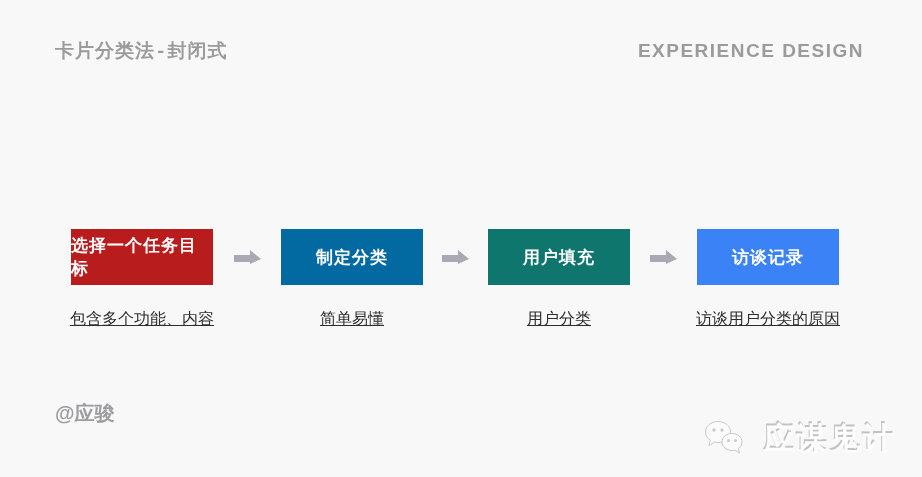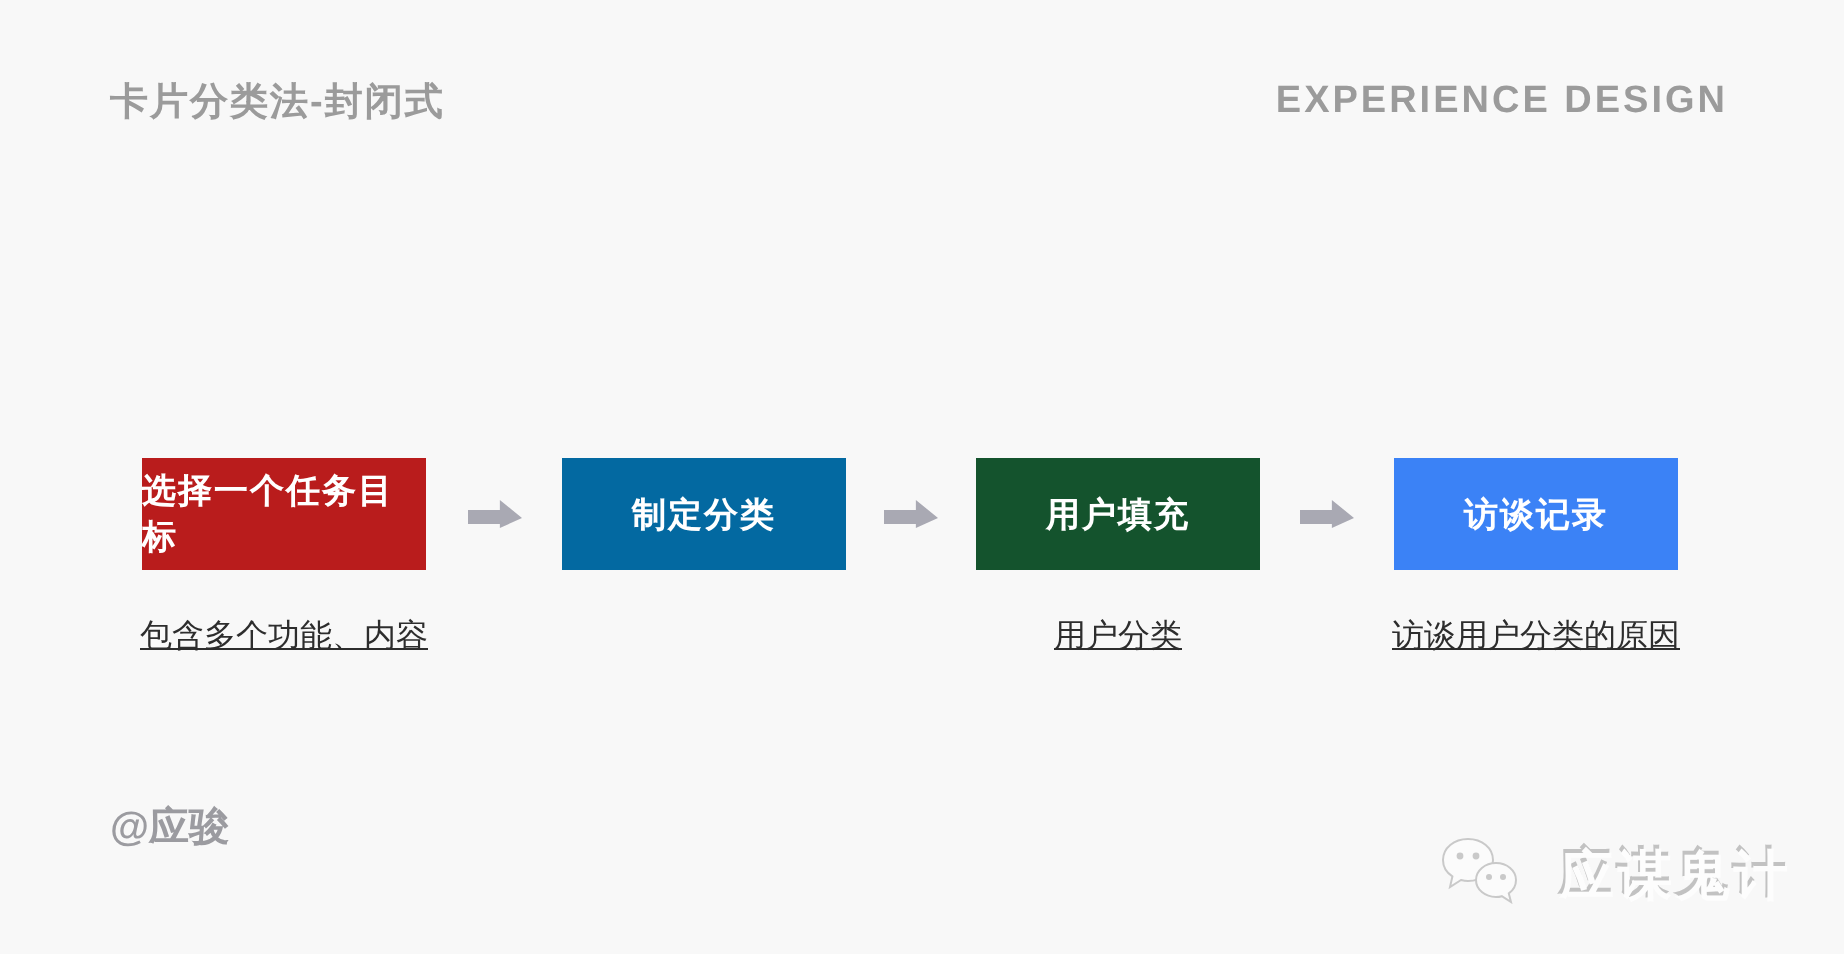--- a/index.html
+++ b/index.html
@@ -4,21 +4,21 @@
 <style>
   html,body{margin:0;padding:0;}
   body{
     width:922px;height:477px;
     background:#f8f8f8;
     font-family:"Liberation Sans",sans-serif;
     position:relative;overflow:hidden;
   }
   .title{
     position:absolute;left:55px;top:38px;
-    font-size:19px;font-weight:bold;color:#9b9b9b;letter-spacing:1px;
+    font-size:19px;font-weight:bold;color:#9b9b9b;letter-spacing:1px;font-family:Liberation Mono, monospace;
   }
   .brand{
     position:absolute;right:58px;top:40px;
     font-size:19px;font-weight:bold;color:#9b9b9b;letter-spacing:1.5px;
   }
   .step-box{
     position:absolute;top:229px;width:142px;height:56px;
     display:flex;align-items:center;justify-content:center;
     color:#ffffff;font-weight:bold;font-size:17px;letter-spacing:1px;
   }
@@ -36,46 +36,47 @@
   .a0{left:234px}.a1{left:442px}.a2{left:650px}
   .author{
     position:absolute;left:55px;top:400px;
     font-size:20px;font-weight:bold;color:#9b9ba0;
   }
   .watermark{
     position:absolute;right:26px;top:418px;
     display:flex;align-items:center;gap:9px;
   }
   .wm-text{
-    font-size:27px;font-weight:bold;color:#fdfdfd;
+    font-size:31px;font-weight:bold;color:#fdfdfd;
     text-shadow:-1px -2px 0 #c2c2c2;
     letter-spacing:2px;
     margin-left:11px;
   }
 </style>
 </head>
 <body style="background: rgb(248, 248, 248);">
 
 <div class="title">卡片分类法-封闭式</div>
 <div class="brand">EXPERIENCE DESIGN</div>
 
 <div class="step-box s0" style="background-color: #b91c1c;">选择一个任务目标</div>
 <div class="step-box s1" style="background-color: #0369a1;">制定分类</div>
-<div class="step-box s2" style="background-color: #14532d;">用户填充</div>
+<div class="step-box s2" style="background-color: #0f766e;">用户填充</div>
 <div class="step-box s3" style="background-color: #3b82f6;">访谈记录</div>
 
 <div class="arrow a0" style="background-color: rgb(169, 169, 179);"></div>
 <div class="arrow a1" style="background-color: rgb(169, 169, 179);"></div>
 <div class="arrow a2" style="background-color: rgb(169, 169, 179);"></div>
 
 <div class="notes n0">
   <div>包含多个功能、内容</div>
   <div></div>
 </div>
 <div class="notes n1">
+  <div>简单易懂</div>
 </div>
 <div class="notes n2">
   <div>用户分类</div>
 </div>
 <div class="notes n3">
   <div>访谈用户分类的原因</div>
   <div></div>
 </div>
 
 <div class="author">@应骏</div>

